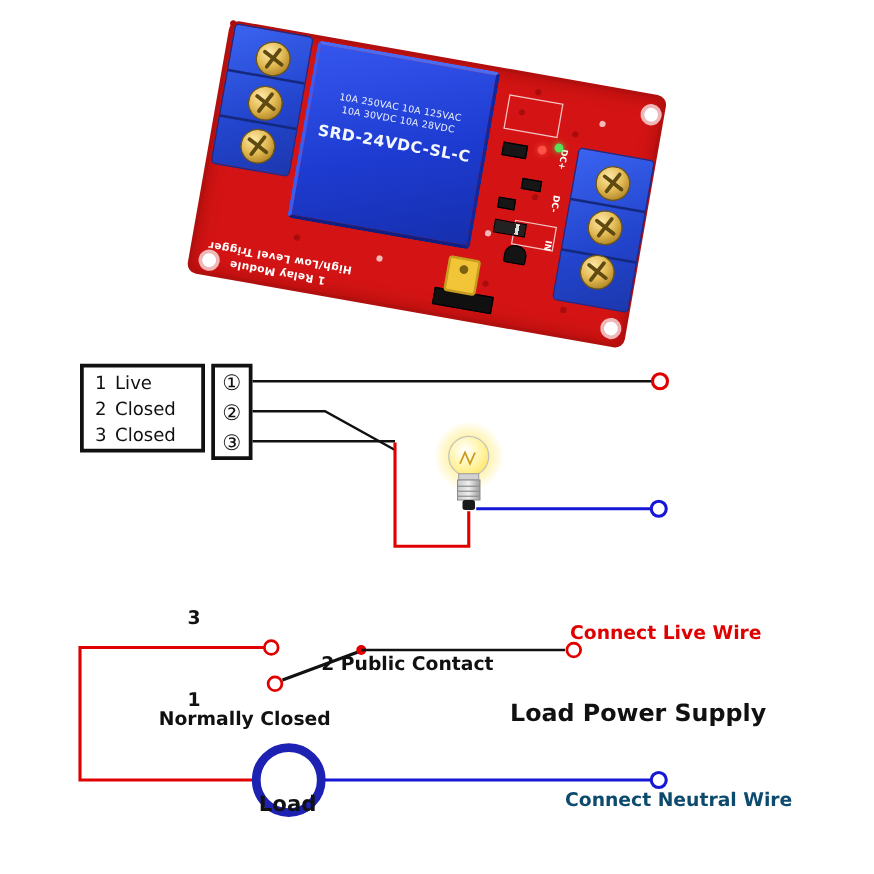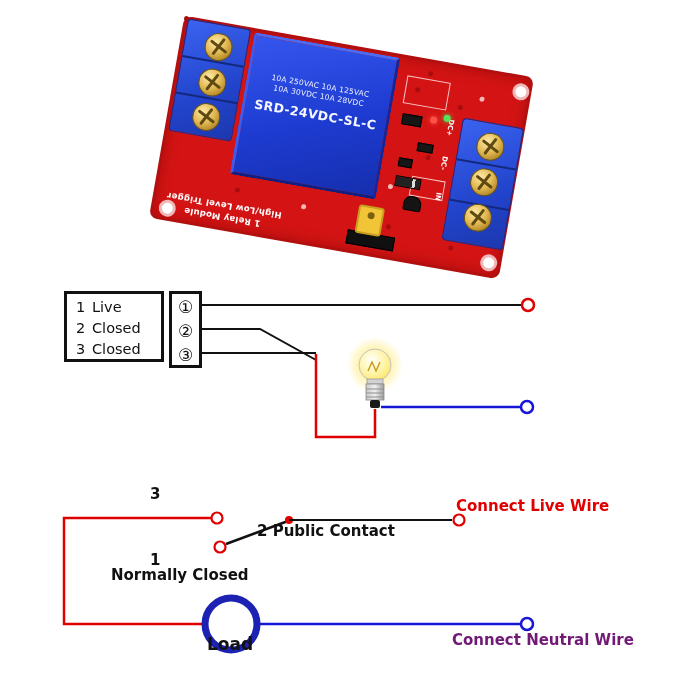--- a/index.html
+++ b/index.html
@@ -62,21 +62,21 @@
   .term-row{display:flex;font-size:14.5px;line-height:21px;color:#111;}
   .term-row .n{width:16px;}
   .circ-box{position:absolute;left:169px;top:291px;width:33px;height:77px;border:3px solid #111;
             box-sizing:border-box;background:#fff;text-align:center;padding-top:1px;}
   .circ-box div{font-size:17px;line-height:24px;color:#111;}
   .caption{position:absolute;left:66px;top:382px;font-size:19px;font-weight:bold;color:#111;}
 
   
   .lbl{position:absolute;font-weight:bold;color:#111;font-size:15px;white-space:nowrap;}
   .lbl.red{color:#e10000;text-align:right;}
-  .lbl.blue{color:#701a75;}
+  .lbl.blue{color:#0c4a6e;}
   .lbl.big{font-size:19px;}
   svg.overlay{position:absolute;left:0;top:0;}
 </style>
 </head>
 <body>
 
 <div class="canvas">
 
   <div class="board-wrap">
     <div class="pcb"></div>
@@ -201,17 +201,18 @@
     <circle cx="459" cy="520" r="5.5" fill="#ffffff" stroke="#e10000" stroke-width="2.2"></circle>
     <circle cx="231" cy="624" r="26" fill="#ffffff" stroke="#1e22b2" stroke-width="7"></circle>
     <line x1="260" y1="624" x2="521" y2="624" stroke="#1616d6" stroke-width="2.5"></line>
     <circle cx="527" cy="624" r="6" fill="#ffffff" stroke="#1616d6" stroke-width="2.5"></circle>
   </svg>
 
   <div class="lbl" style="left:150px;top:485px;">3</div>
   <div class="lbl" style="left:257px;top:522px;">2 Public Contact</div>
   <div class="lbl red" style="left:456px;top:497px;">Connect Live Wire</div>
   <div class="lbl" style="left:150px;top:551px;">1</div>
-  <div class="lbl" style="left:111px;top:566px;text-align:center;">Normally Closed</div>
+  <div class="lbl" style="left:127px;top:566px;text-align:center;">Normally Closed</div>
+  <div class="lbl big" style="left:408px;top:560px;">Load Power Supply</div>
   <div class="lbl" style="left:207px;top:634px;font-size:17px;">Load</div>
   <div class="lbl blue" style="left:452px;top:631px;">Connect Neutral Wire</div>
 
 </div>
 
 </body></html>

